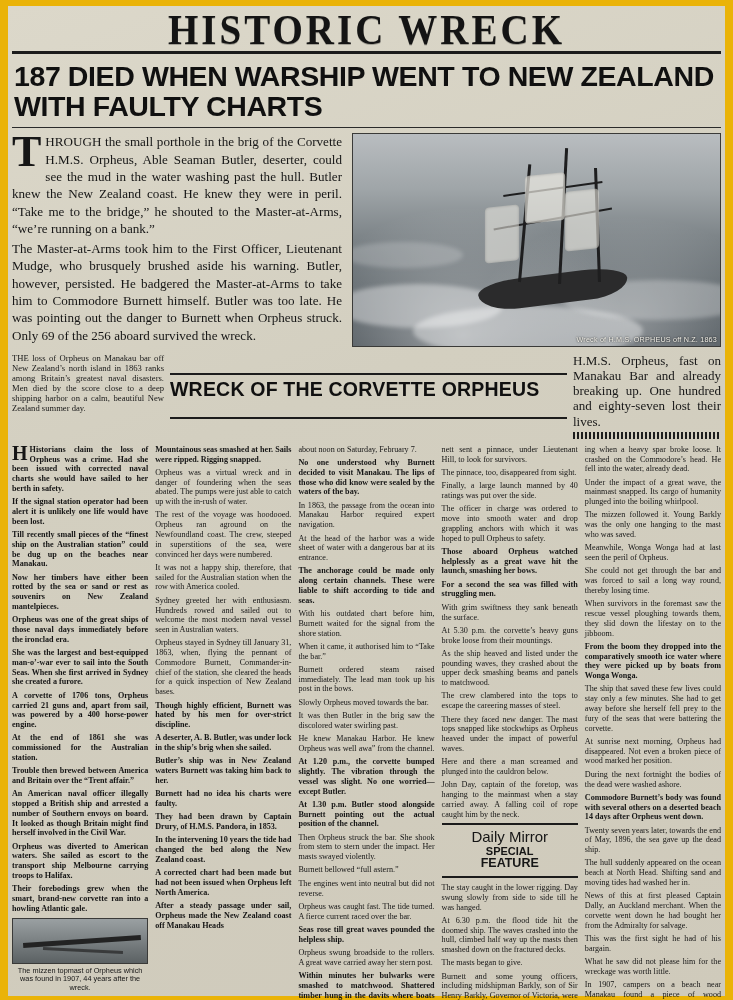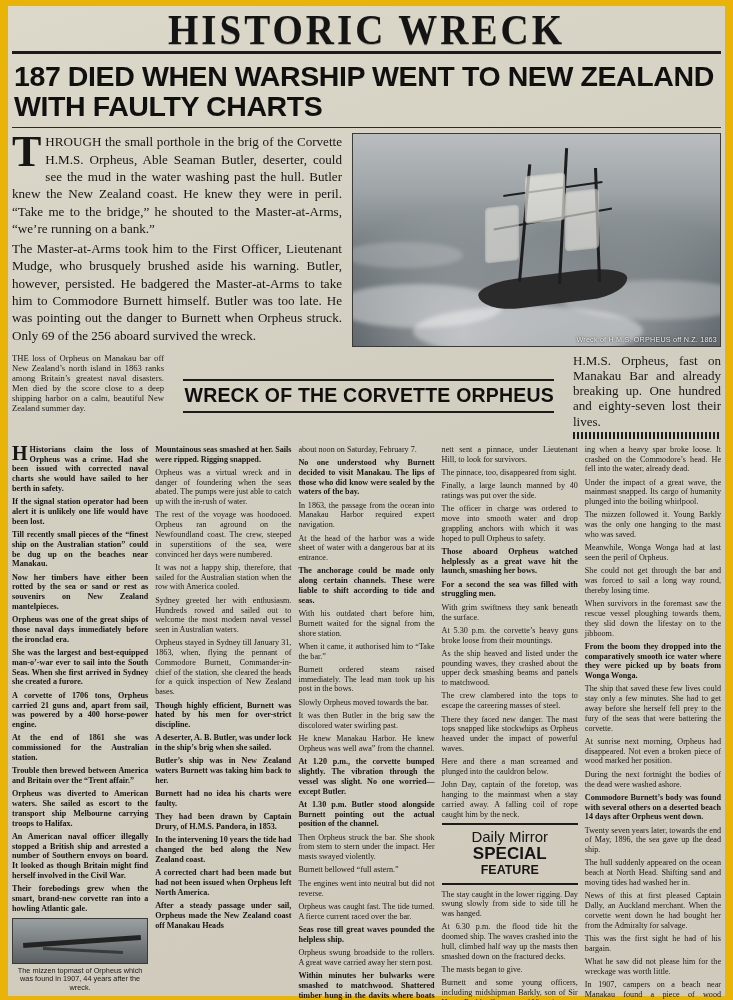--- a/index.html
+++ b/index.html
@@ -132,36 +132,36 @@
     font-family: "Liberation Sans", sans-serif;
     color: #f2f0e8;
     letter-spacing: 0.2px;
     text-shadow: 0 0 2px #000;
     margin-top: 12px;
   }
   
   .banner-row {
     display: flex;
     align-items: stretch;
-    gap: 19px;
+    gap: 6px;
     margin: 6px 4px 4px 4px;
   }
   .banner-left {
     width: 152px;
     font-size: 8.6px;
     line-height: 1.18;
     text-align: justify;
     color: #181818;
   }
   .banner {
     flex: 1;
     border-top: 2px solid #1c1c1c;
     border-bottom: 2px solid #1c1c1c;
-    text-align: right;
-    padding: 3px 0 4px 0;
+    text-align: left;
+    padding: 3px 0 16px 0;
     font-family: "Liberation Sans", sans-serif;
     font-weight: bold;
     font-size: 19.5px;
     letter-spacing: 0.2px;
     color: #101010;
     align-self: center;
   }
   .banner-right {
     width: 148px;
     font-size: 13px;
@@ -219,21 +219,21 @@
   
   .special-box {
     border-top: 2px solid #1b1b1b;
     border-bottom: 2px solid #1b1b1b;
     text-align: center;
     padding: 4px 2px 5px 2px;
     margin: 4px 0 5px 0;
     font-family: "Liberation Sans", sans-serif;
   }
   .special-box .l1 { font-weight: normal; font-size: 15px; line-height:1.05; }
-  .special-box .l2 { font-weight: bold; font-size: 17px; line-height:1.1; }
+  .special-box .l2 { font-weight: bold; font-size: 11px; line-height:1.1; }
   .special-box .l3 { font-weight: bold; font-size: 12.5px; line-height:1.1; }
   .col5 { position: relative; }
 </style>
 </head>
 <body>
 
 <div class="page">
   <div class="paper">
 
     <div class="masthead">
@@ -283,22 +283,22 @@
       <div class="col">
         <p class="b"><span class="col-lead-drop">H</span><span>Historians claim the loss of Orpheus was a crime. Had she been issued with corrected naval charts she would have sailed to her berth in safety.</span></p>
         <p class="b">If the signal station operator had been alert it is unlikely one life would have been lost.</p>
         <p class="b">Till recently small pieces of the “finest ship on the Australian station” could be dug up on the beaches near Manakau.</p>
         <p class="b">Now her timbers have either been rotted by the sea or sand or rest as souvenirs on New Zealand mantelpieces.</p>
         <p class="b">Orpheus was one of the great ships of those naval days immediately before the ironclad era.</p>
         <p class="b">She was the largest and best-equipped man-o’-war ever to sail into the South Seas. When she first arrived in Sydney she created a furore.</p>
         <p class="b">A corvette of 1706 tons, Orpheus carried 21 guns and, apart from sail, was powered by a 400 horse-power engine.</p>
         <p class="b">At the end of 1861 she was commissioned for the Australian station.</p>
         <p class="b">Trouble then brewed between America and Britain over the “Trent affair.”</p>
+        <p class="b">An American naval officer illegally stopped a British ship and arrested a number of Southern envoys on board. It looked as though Britain might find herself involved in the Civil War.</p>
         <p class="b">Orpheus was diverted to American waters. She sailed as escort to the transport ship Melbourne carrying troops to Halifax.</p>
-        <p class="b">An American naval officer illegally stopped a British ship and arrested a number of Southern envoys on board. It looked as though Britain might find herself involved in the Civil War.</p>
         <p class="b">Their forebodings grew when the smart, brand-new corvette ran into a howling Atlantic gale.</p>
         <div class="inset-photo">
           <div class="spar" style="left:10px;top:20px;width:118px;height:5px;transform:rotate(-4deg);"></div>
           <div class="spar" style="left:30px;top:30px;width:80px;height:3px;transform:rotate(3deg);opacity:.7;"></div>
         </div>
         <div class="inset-caption">The mizzen topmast of Orpheus which was found in 1907, 44 years after the wreck.</div>
       </div>
 
       <div class="col">
         <p class="b">Mountainous seas smashed at her. Sails were ripped. Rigging snapped.</p>

